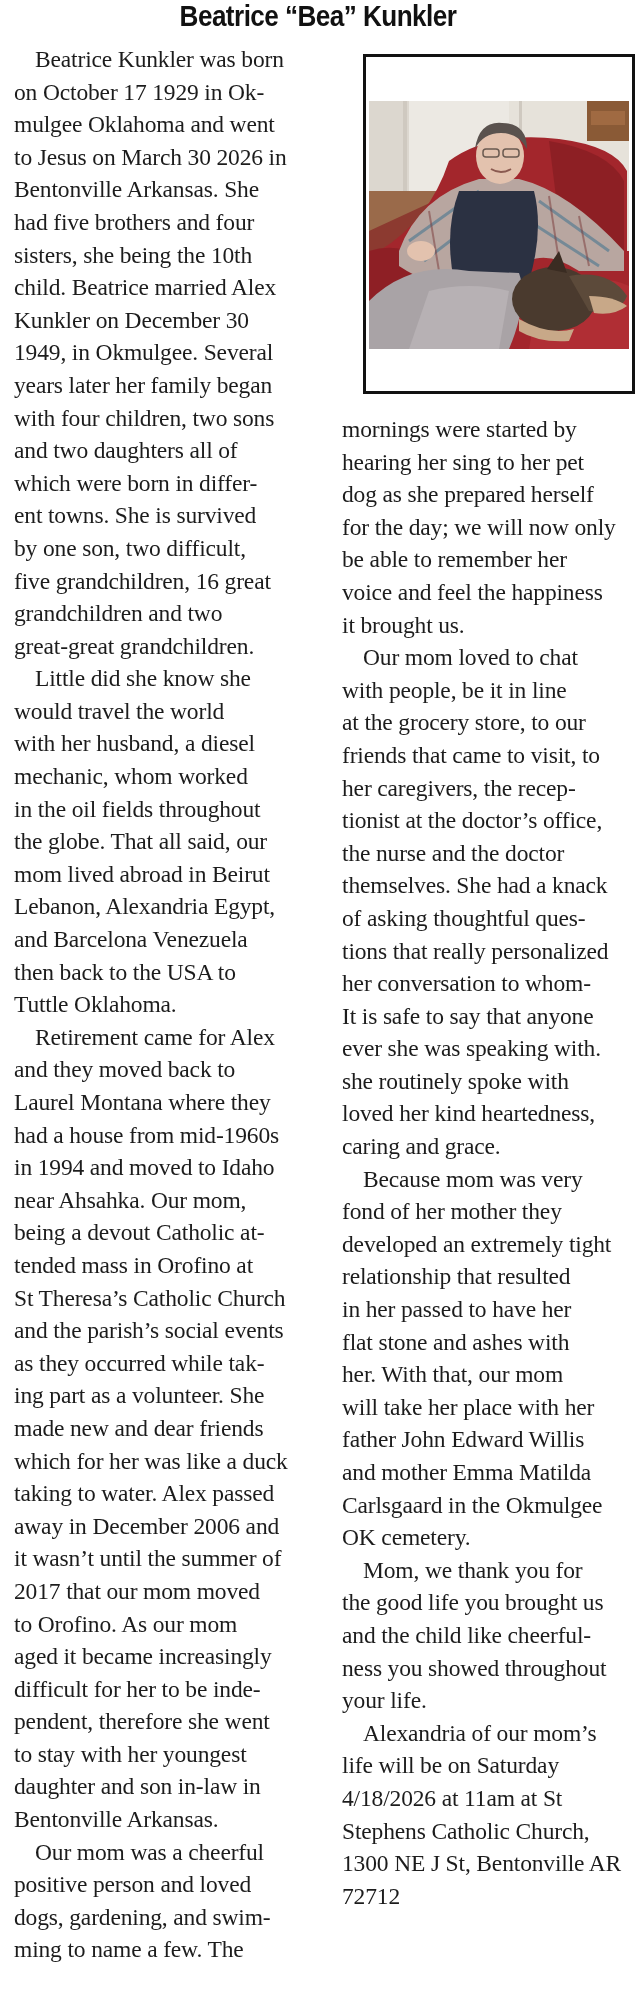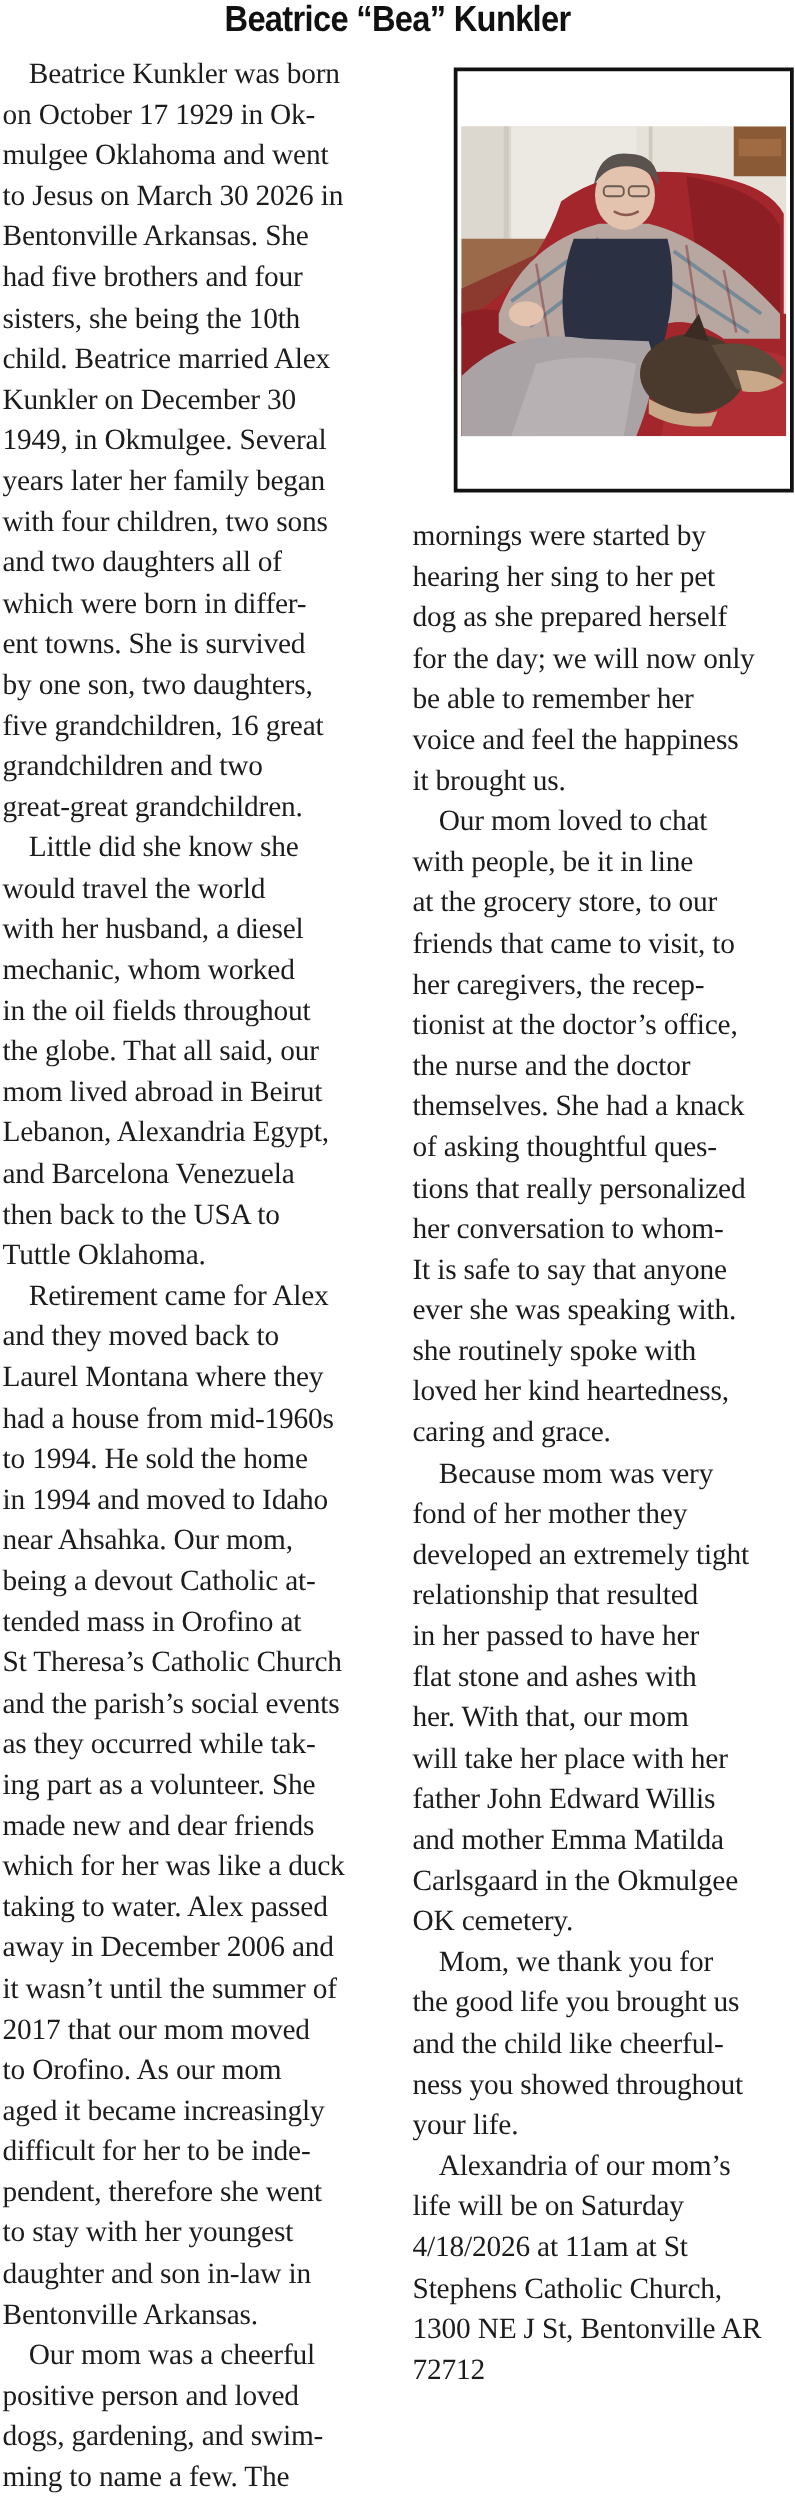--- a/index.html
+++ b/index.html
@@ -29,20 +29,21 @@
       transform: scaleX(0.9);
       transform-origin: 50% 0;
     }
     .col {
       position: absolute;
       font-family: "Liberation Serif", "DejaVu Serif", serif;
       font-size: 23.5px;
       line-height: 32.6px;
       color: #1c1c1c;
       letter-spacing: -0.15px;
+      margin-left: 12px;
     }
     .col-left {
       left: 2px;
       top: 43px;
       width: 320px;
     }
     .col-right {
       left: 330px;
       top: 413px;
       width: 306px;
@@ -148,40 +149,39 @@
   <span class="line">had five brothers and four</span>
   <span class="line">sisters, she being the 10th</span>
   <span class="line">child.  Beatrice married Alex</span>
   <span class="line">Kunkler on December 30</span>
   <span class="line">1949, in Okmulgee.  Several</span>
   <span class="line">years later her family began</span>
   <span class="line">with four children, two sons</span>
   <span class="line">and two daughters all of</span>
   <span class="line">which were born in differ-</span>
   <span class="line">ent towns.  She is survived</span>
-  <span class="line">by one son, two daughters,</span>
+  <span class="line">by one son, two difficult,</span>
   <span class="line">five grandchildren, 16 great</span>
   <span class="line">grandchildren and two</span>
   <span class="line">great-great grandchildren.</span>
   <span class="line indent">Little did she know she</span>
   <span class="line">would travel the world</span>
   <span class="line">with her husband, a diesel</span>
   <span class="line">mechanic, whom worked</span>
   <span class="line">in the oil fields throughout</span>
   <span class="line">the globe.  That all said, our</span>
   <span class="line">mom lived abroad in Beirut</span>
   <span class="line">Lebanon, Alexandria Egypt,</span>
   <span class="line">and Barcelona Venezuela</span>
   <span class="line">then back to the USA to</span>
   <span class="line">Tuttle Oklahoma.</span>
   <span class="line indent">Retirement came for Alex</span>
   <span class="line">and they moved back to</span>
   <span class="line">Laurel Montana where they</span>
   <span class="line">had a house from mid-1960s</span>
-  <span class="line">to 1994.  He sold the home</span>
   <span class="line">in 1994 and moved to Idaho</span>
   <span class="line">near Ahsahka.  Our mom,</span>
   <span class="line">being a devout Catholic at-</span>
   <span class="line">tended mass in Orofino at</span>
   <span class="line">St Theresa’s Catholic Church</span>
   <span class="line">and the parish’s social events</span>
   <span class="line">as they occurred while tak-</span>
   <span class="line">ing part as a volunteer.  She</span>
   <span class="line">made new and dear friends</span>
   <span class="line">which for her was like a duck</span>

